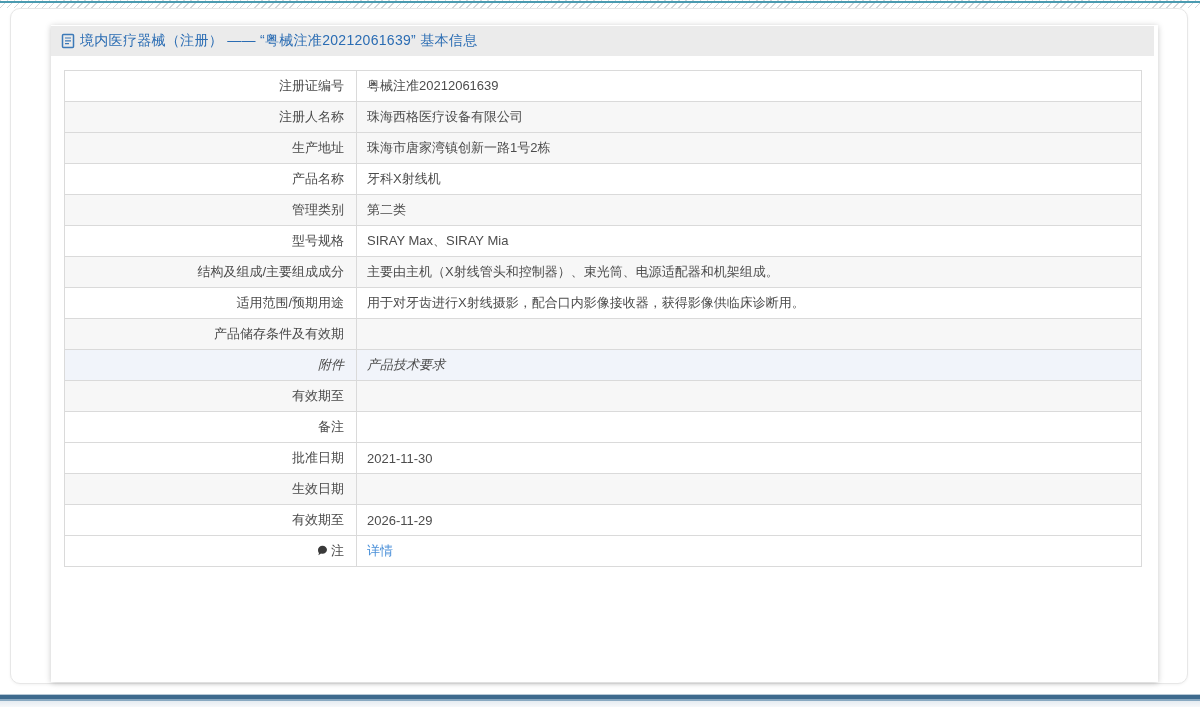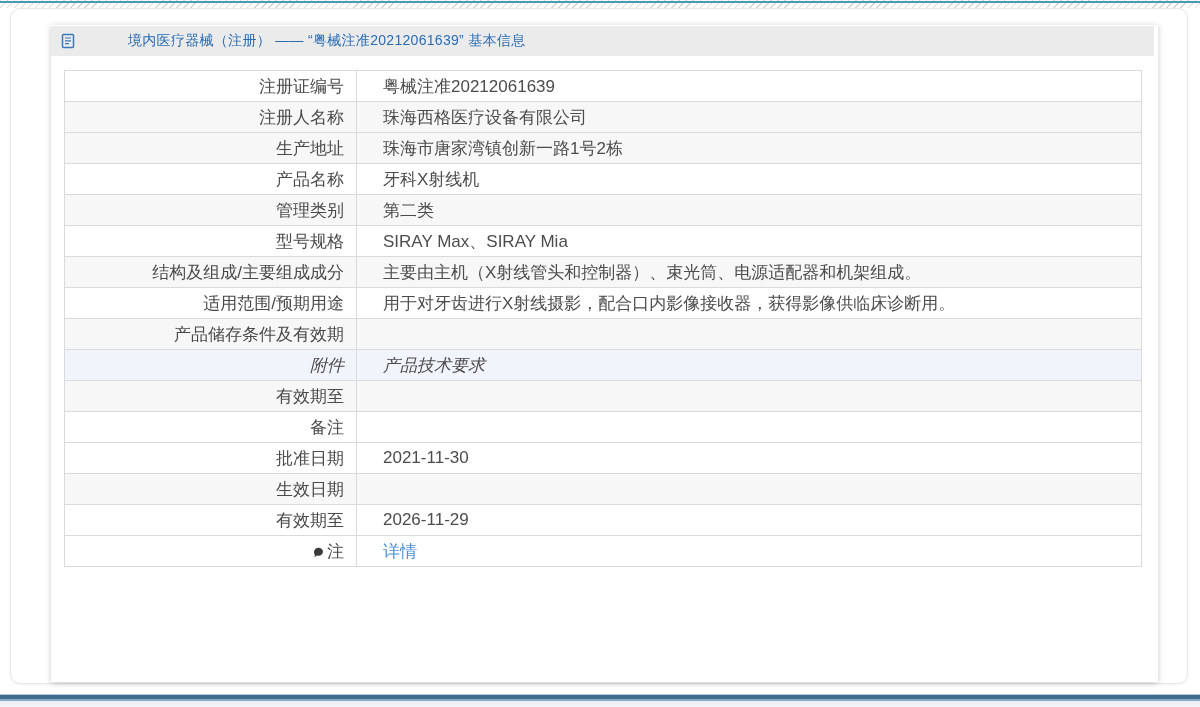--- a/index.html
+++ b/index.html
@@ -37,38 +37,38 @@
   }
   
   .inner-panel {
     position:absolute; left:40px; top:16px; width:1107px; height:657px;
     background:#fff; box-shadow:0 1px 6px rgba(0,0,0,0.22);
   }
   .title-bar {
     height:30px; margin:1px 4px 0 0;
     background:var(--title-bar-bg);
     display:flex; align-items:center; padding-left:10px;
-    color:var(--title-blue); font-size:14px;gap:48px;
+    color:var(--title-blue); font-size:14px;
   }
   .doc-icon { display:inline-flex; margin-right:5px; }
   .title-text { letter-spacing:0.3px; }
   .reg-table {
     margin:14px 0 0 13px; width:1078px;
     border-collapse:collapse; table-layout:fixed;
-    font-size:17px; color:var(--text-color);
+    font-size:13px; color:var(--text-color);
   }
   .reg-table td {
     border:1px solid var(--table-border);
     height:31px; vertical-align:middle;
     overflow:hidden; white-space:nowrap;
   }
   .reg-table td.label-cell {
     width:292px; text-align:right; padding-right:12px; color:#4a4a4a;
   }
-  .reg-table td.value-cell { padding-left:26px; }
+  .reg-table td.value-cell { padding-left:10px; }
   .reg-table tr.alt { background:var(--row-alt-bg); }
   .reg-table tr.hl  { background:var(--row-highlight-bg);font-style:italic; }
   .note-icon { display:none; vertical-align:-1px; margin-right:3px; }
   tr.has-icon .note-icon { display:inline-block; }
   a.detail-link { color:var(--link-blue); text-decoration:none; }
   
   .bottom-band {
     position:absolute; bottom:0; left:0; width:1200px; height:13px;
     background:linear-gradient(to bottom,
       #b7c9d6 0, #b7c9d6 1px,

